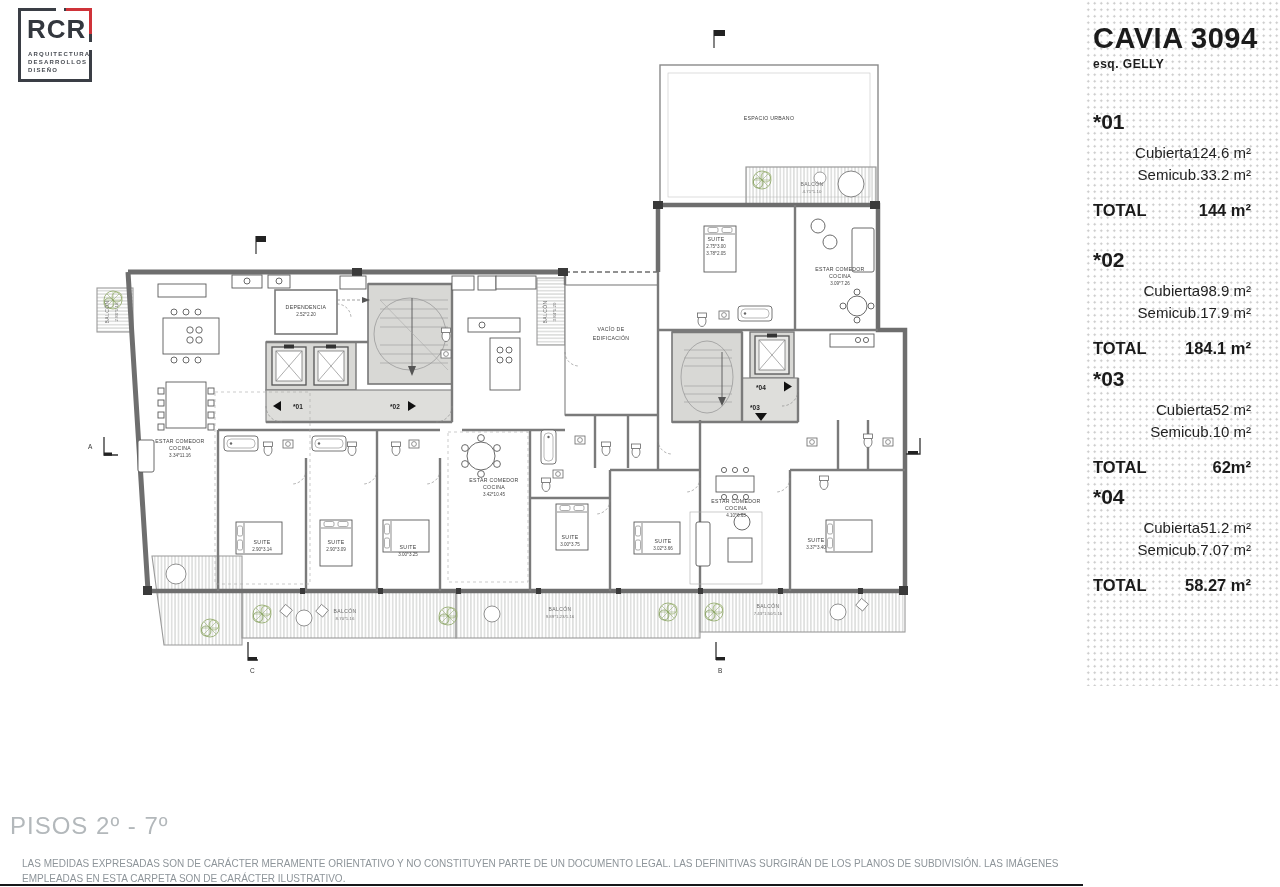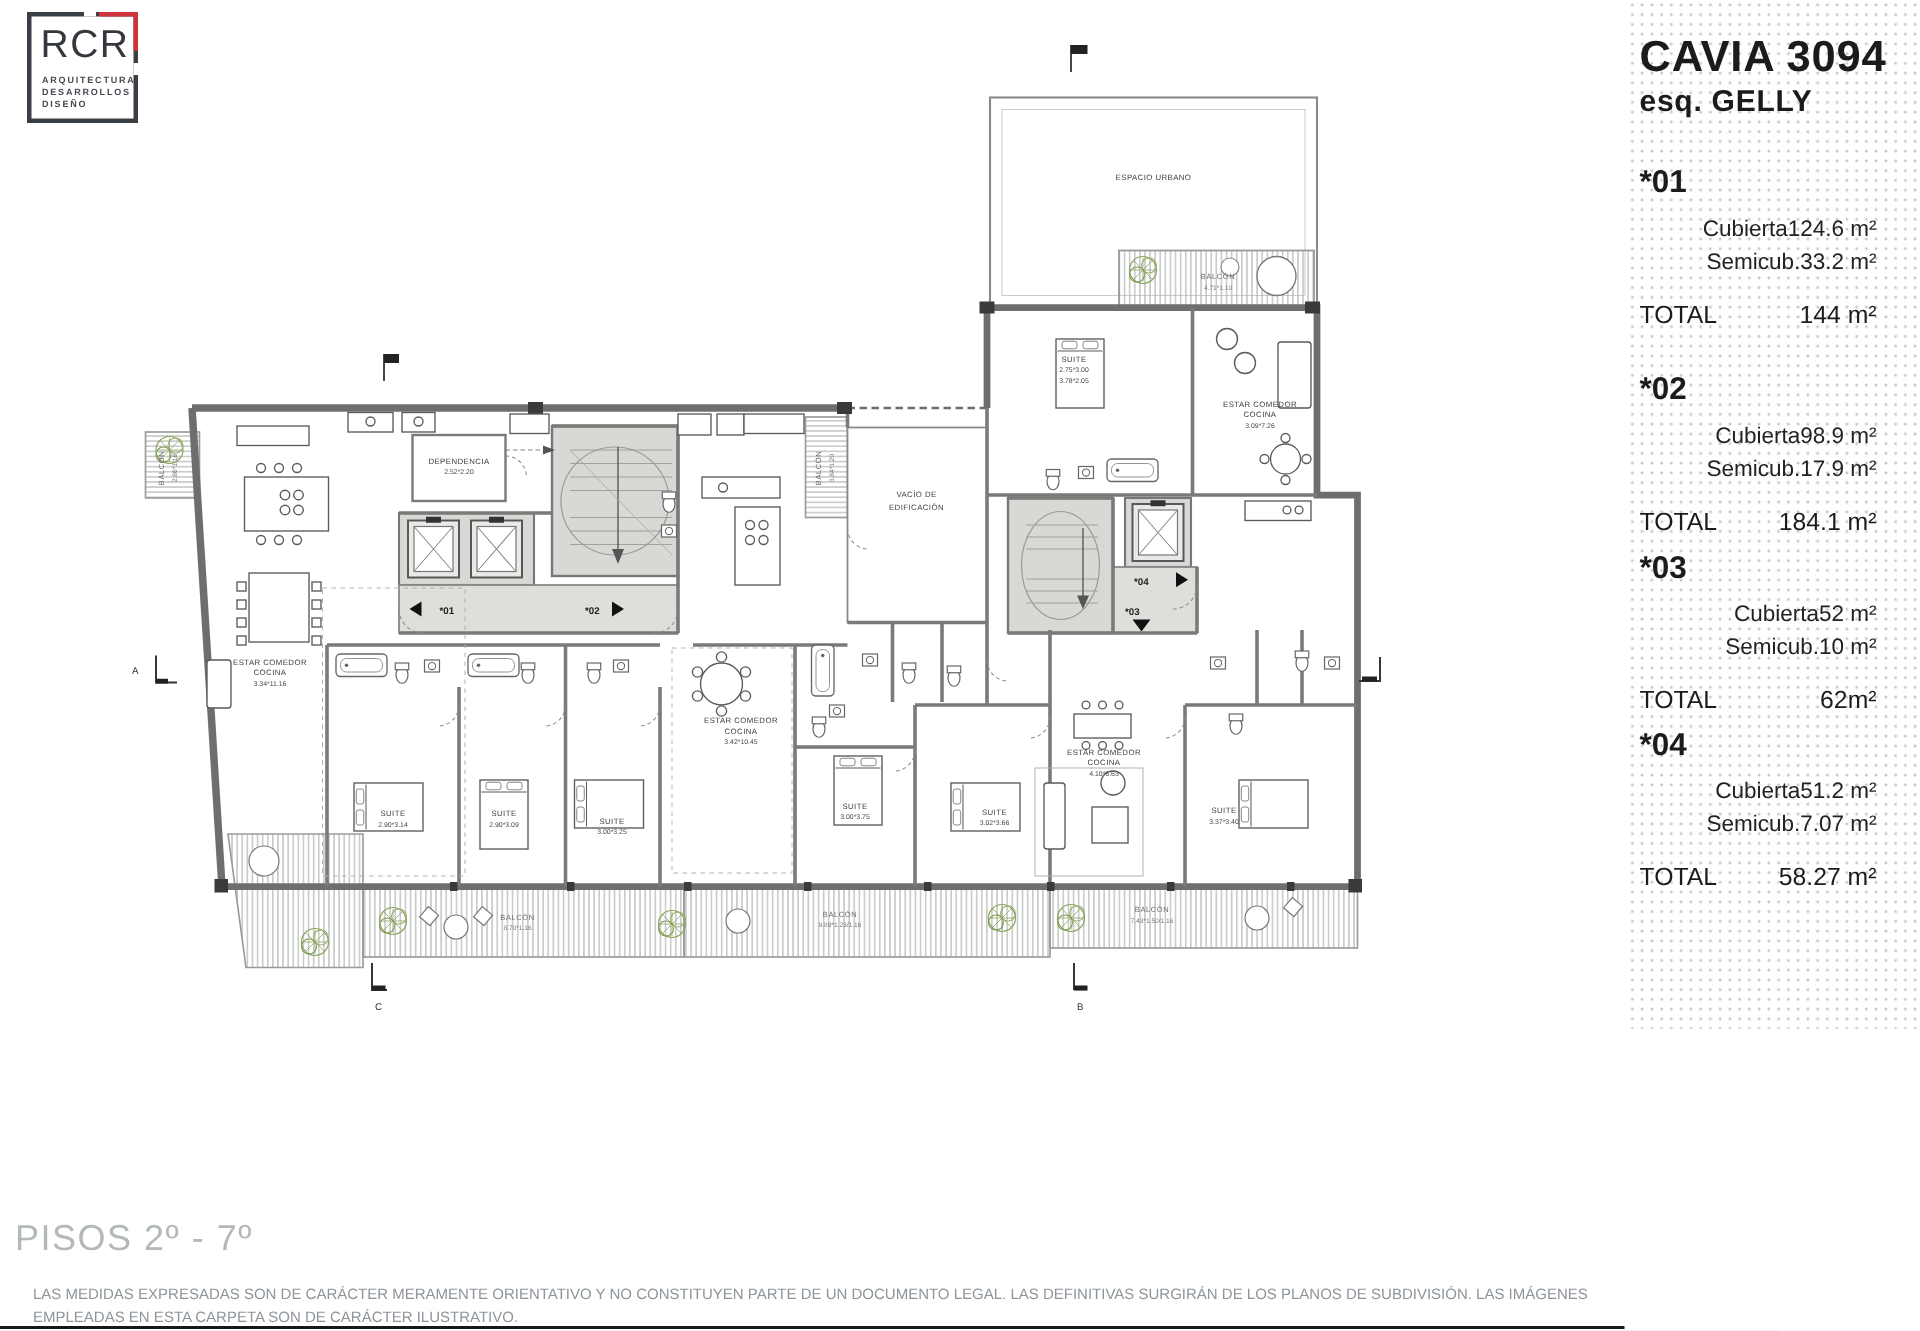--- a/index.html
+++ b/index.html
@@ -6,36 +6,36 @@
   .page{position:relative;width:1280px;height:887px;background:#ffffff;overflow:hidden;
         font-family:"Liberation Sans",sans-serif;color:#1b1b1b;}
 
   
   .logo{position:absolute;left:18px;top:8px;width:74px;height:74px;}
   .logo .frame{position:absolute;inset:0;border:3px solid #3a3e45;}
   .logo .red-top{position:absolute;top:0;right:0;width:26px;height:3px;background:#cf3339;}
   .logo .red-right{position:absolute;top:0;right:0;width:3px;height:26px;background:#cf3339;}
   .logo .gap-top{position:absolute;top:0;left:38px;width:8px;height:3px;background:#fff;}
   .logo .gap-right{position:absolute;top:34px;right:0;width:3px;height:8px;background:#fff;}
-  .logo .brand{position:absolute;left:9px;top:6px;font-size:26px;font-weight:normal;
+  .logo .brand{position:absolute;left:9px;top:6px;font-size:26px;font-weight:bold;
                letter-spacing:1px;color:#33373e;}
   .logo .tag{position:absolute;left:10px;top:42px;font-size:6px;letter-spacing:1.2px;
              line-height:8px;color:#474b52;font-weight:bold;}
 
   
   .sidebar{position:absolute;left:1085px;top:0;width:195px;height:686px;
            background-image:radial-gradient(circle,#c7c7c7 0.9px,transparent 1.1px);
            background-size:6.5px 6.5px;}
   .sb-title{position:absolute;left:8px;top:22px;font-size:29px;font-weight:bold;letter-spacing:0.5px;}
-  .sb-sub{position:absolute;left:8px;top:57px;font-size:20px;font-weight:bold;letter-spacing:0.5px;}
+  .sb-sub{position:absolute;left:8px;top:57px;font-size:12px;font-weight:bold;letter-spacing:0.5px;}
   .unit{position:absolute;left:8px;width:158px;}
   .unit.u1{top:110px;} .unit.u2{top:248px;} .unit.u3{top:367px;} .unit.u4{top:485px;}
   .unit .uid{font-size:21px;font-weight:bold;margin-bottom:8px;}
   .unit .row{display:flex;justify-content:flex-end;font-size:15px;line-height:22px;color:#222;}
-  .unit .total{display:flex;justify-content:space-between;font-size:16.5px;font-weight:normal;margin-top:15px;}
+  .unit .total{display:flex;justify-content:space-between;font-size:16.5px;font-weight:bold;margin-top:15px;}
 
   
   .footer-title{position:absolute;left:10px;top:812px;font-size:24px;color:#b3b8bb;
                 letter-spacing:1px;font-weight:normal;}
   .disclaimer{position:absolute;left:10px;top:856px;width:1068px;font-size:10px;line-height:15px;
               color:#8e959a;margin-left:12px;}
   .bottom-line{position:absolute;left:0;top:884px;width:1083px;height:2px;background:#17181a;}
 
   
   .plan{position:absolute;left:0;top:0;}

